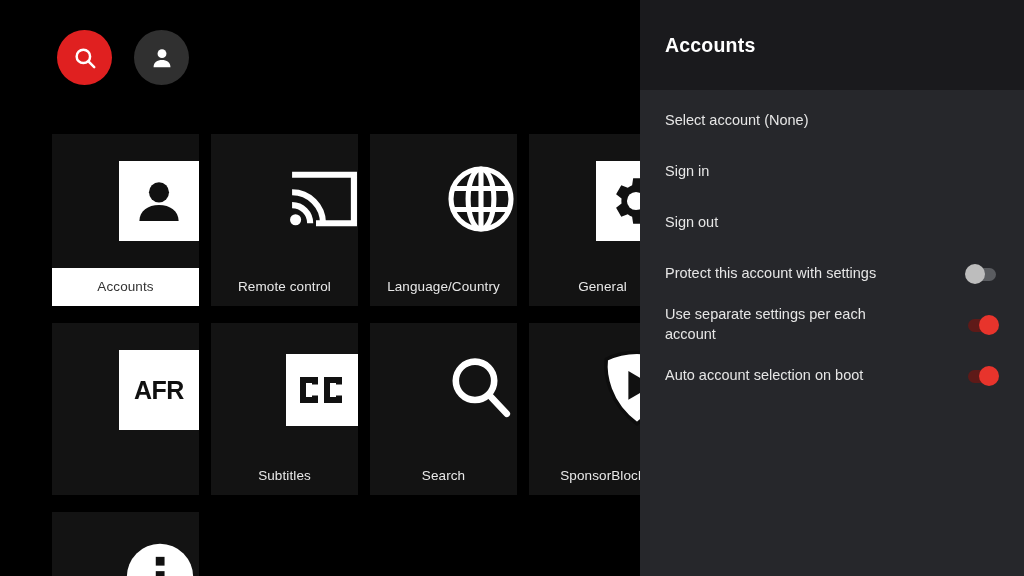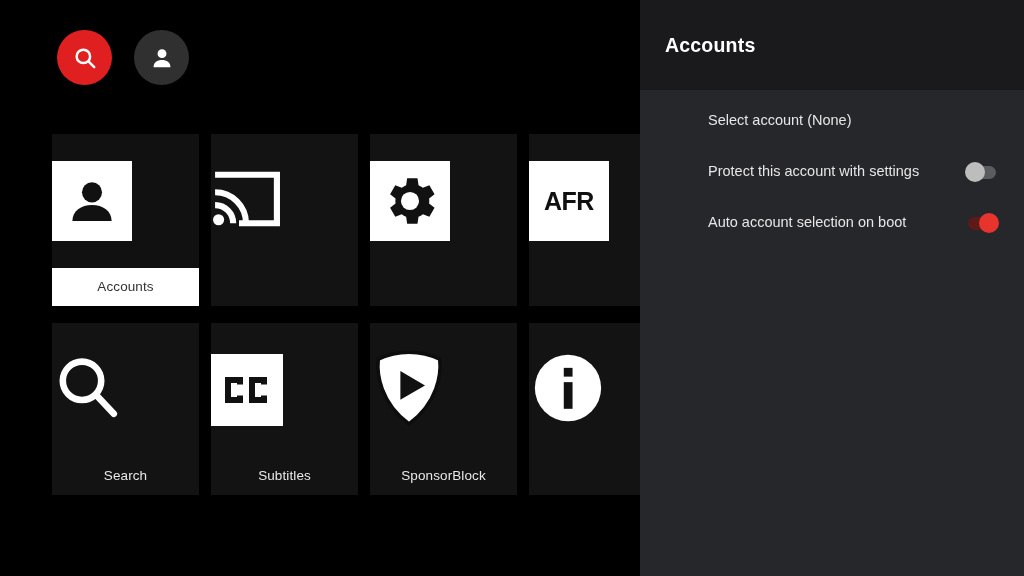--- a/index.html
+++ b/index.html
@@ -33,21 +33,21 @@
   .tile {
     width:147px; height:172px;
     background:#131313;
     display:flex; flex-direction:column;
     align-items:center; justify-content:flex-start;
     position:relative;
     overflow:hidden;
   }
   .tile .art {
     height:134px; width:100%;
-    display:flex; align-items:center; justify-content:flex-start;
+    display:flex; align-items:center; justify-content:flex-end;
   }
   .tile .cap {
     width:100%; height:38px;
     display:flex; align-items:center; justify-content:center;
     font-size:13.5px; color:#e8e8e8; letter-spacing:.1px;
     padding:0 4px; text-align:center; line-height:1.1;
   }
   .tile.selected .cap {
     background:#ffffff; color:#333333;
   }
@@ -66,21 +66,21 @@
   }
 
   
   .panel { position:absolute; left:640px; top:0; width:384px; height:576px; background:#26272b; }
   .panel-head {
     height:90px; background:#1a1a1d;
     display:flex; align-items:center;
     padding-left:25px;
   }
   .panel-title { font-size:19.5px; font-weight:bold; color:#ffffff; letter-spacing:.2px; }
-  .panel-list { padding-top:5px;padding-left:43px; }
+  .panel-list { padding-top:5px; }
   .row {
     min-height:51px;
     display:flex; align-items:center; justify-content:space-between;
     padding:6px 25px 6px 25px;
   }
   .row .label { font-size:14.5px; color:#e6e6e6; line-height:1.35; max-width:250px; }
 
   
   .sw { position:relative; width:34px; height:20px; flex:0 0 auto; margin-left:10px; }
   .sw .track {
@@ -137,69 +137,85 @@
       <div class="art">
         <span>
           <svg width="70" height="62" viewBox="0 0 24 21" fill="none">
             <path d="M1.4 2.2h21.2v16.6H9.6" stroke="#fff" stroke-width="2.1"></path>
             <path d="M1.4 8.2a10.6 10.6 0 0 1 10.6 10.6" stroke="#fff" stroke-width="2.1" fill="none"></path>
             <path d="M1.4 12.6a6.2 6.2 0 0 1 6.2 6.2" stroke="#fff" stroke-width="2.1" fill="none"></path>
             <circle cx="2.6" cy="17.6" r="1.9" fill="#fff"></circle>
           </svg>
         </span>
       </div>
-    </div>
-
+      <div class="cap">Remote control</div>
+    </div>
+
+    <div class="tile">
+      <div class="art">
+        <span>
+          <svg width="72" height="72" viewBox="0 0 24 24" fill="none" stroke="#fff" stroke-width="1.7">
+            <circle cx="12" cy="12" r="10"></circle>
+            <ellipse cx="12" cy="12" rx="4.3" ry="10"></ellipse>
+            <line x1="2" y1="8.5" x2="22" y2="8.5"></line>
+            <line x1="2" y1="15.5" x2="22" y2="15.5"></line>
+            <line x1="12" y1="2" x2="12" y2="22"></line>
+          </svg>
+        </span>
+      </div>
+      <div class="cap">Language/Country</div>
+    </div>
 
     <div class="tile">
       <div class="art">
         <div class="plate">
           <svg width="62" height="62" viewBox="0 0 24 24" fill="#111">
             <path d="M19.4 13a7.6 7.6 0 0 0 0-2l2.1-1.6-2-3.5-2.5 1a7.6 7.6 0 0 0-1.7-1l-.4-2.7h-4l-.4 2.7c-.6.25-1.2.58-1.7 1l-2.5-1-2 3.5L6.4 11a7.6 7.6 0 0 0 0 2l-2.1 1.6 2 3.5 2.5-1c.5.42 1.1.75 1.7 1l.4 2.7h4l.4-2.7c.6-.25 1.2-.58 1.7-1l2.5 1 2-3.5z"></path>
             <circle cx="12" cy="12" r="3.5" fill="#fff"></circle>
           </svg>
         </div>
       </div>
+      <div class="cap">General</div>
     </div>
 
     <div class="tile">
       <div class="art">
         <div class="plate">
           <span class="afr-text">AFR</span>
         </div>
       </div>
-    </div>
-
-    <div class="tile">
-      <div class="art">
-        <span>
-          <svg width="72" height="72" viewBox="0 0 24 24" fill="none" stroke="#fff" stroke-width="2.2" stroke-linecap="round">
-            <circle cx="10" cy="9.6" r="6.4"></circle>
-            <line x1="14.8" y1="14.4" x2="20.6" y2="20.6"></line>
-          </svg>
-        </span>
-      </div>
-      <div class="cap">Search</div>
     </div>
 
     <div class="tile">
       <div class="art">
         <div class="plate sm">
           <svg width="48" height="30" viewBox="0 0 48 30" fill="#111">
             <path d="M2 2h18v7.5h-6V8H8v14h6v-1.5h6V28H2z"></path>
             <path d="M26 2h18v7.5h-6V8h-6v14h6v-1.5h6V28H26z"></path>
           </svg>
         </div>
       </div>
       <div class="cap">Subtitles</div>
     </div>
 
     <div class="tile">
       <div class="art">
         <span>
+          <svg width="72" height="72" viewBox="0 0 24 24" fill="none" stroke="#fff" stroke-width="2.2" stroke-linecap="round">
+            <circle cx="10" cy="9.6" r="6.4"></circle>
+            <line x1="14.8" y1="14.4" x2="20.6" y2="20.6"></line>
+          </svg>
+        </span>
+      </div>
+      <div class="cap">Search</div>
+    </div>
+
+    <div class="tile">
+      <div class="art">
+        <span>
           <svg width="78" height="80" viewBox="0 0 24 25" fill="none">
             <path d="M12 1.3c3.6 0 7.4 1.1 9.6 2.2.5 4.5-.6 13.6-9.6 20.2C3 17.1 1.9 8 2.4 3.5 4.6 2.4 8.4 1.3 12 1.3z" fill="#fff" stroke="#0d0d0d" stroke-width="1.1"></path>
             <path d="M9.3 7.2 17 11.7l-7.7 4.5z" fill="#111"></path>
           </svg>
         </span>
       </div>
       <div class="cap">SponsorBlock</div>
     </div>
 
     <div class="tile">
@@ -220,30 +236,43 @@
   <div class="panel">
     <div class="panel-head">
       <span class="panel-title">Accounts</span>
     </div>
     <div class="panel-list">
 
       <div class="row">
         <span class="label">Select account (None)</span>
       </div>
 
-
+      <div class="row">
+        <span class="label">Sign in</span>
+      </div>
+
+      <div class="row">
+        <span class="label">Sign out</span>
+      </div>
 
       <div class="row">
         <span class="label">Protect this account with settings</span>
         <span class="sw off">
           <span class="track"></span>
           <span class="thumb"></span>
         </span>
       </div>
 
+      <div class="row">
+        <span class="label">Use separate settings per each account</span>
+        <span class="sw on">
+          <span class="track"></span>
+          <span class="thumb"></span>
+        </span>
+      </div>
 
       <div class="row">
         <span class="label">Auto account selection on boot</span>
         <span class="sw on">
           <span class="track"></span>
           <span class="thumb"></span>
         </span>
       </div>
 
     </div>

